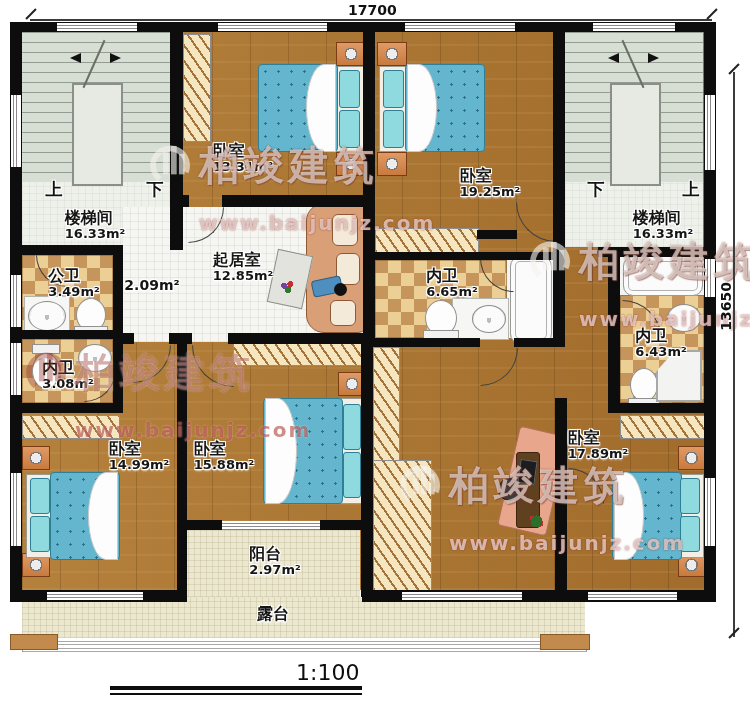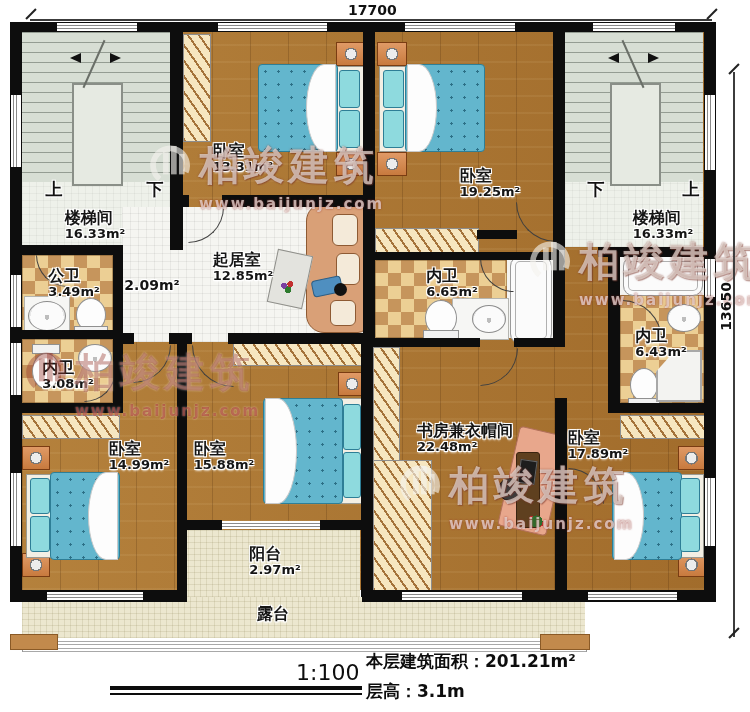--- a/index.html
+++ b/index.html
@@ -54,22 +54,22 @@
     box-shadow:inset 0 0 0 2px #a8a8a8;}
   .rlabel{position:absolute;transform:translateX(-50%);text-align:left;color:#151515;line-height:1.05;
     text-shadow:-1px -1px 0 #fff,1px -1px 0 #fff,-1px 1px 0 #fff,1px 1px 0 #fff,0 2px 2px rgba(255,255,255,.8);z-index:6;white-space:nowrap;}
   .rname{font-size:16px;font-weight:bold;}
   .rarea{font-size:13px;font-weight:bold;}
   .dirlabel{position:absolute;transform:translateX(-50%);font-size:17px;font-weight:bold;color:#111;z-index:6;
     text-shadow:-1px -1px 0 #fff,1px -1px 0 #fff,-1px 1px 0 #fff,1px 1px 0 #fff;}
   .wm{position:absolute;display:flex;align-items:flex-start;gap:5px;z-index:7;pointer-events:none;}
   .wm-brand{font-size:40px;font-weight:bold;letter-spacing:5px;color:rgba(244,242,238,.62);
     text-shadow:0 0 2px rgba(125,55,45,.65),1px 1px 1px rgba(125,55,45,.45);}
-  .wm-url{font-size:15px;font-weight:bold;letter-spacing:2px;color:rgba(244,242,238,.66);
-    text-shadow:0 0 2px rgba(150,45,40,.8);margin-top:2px;}
+  .wm-url{font-size:20px;font-weight:bold;letter-spacing:2px;color:rgba(244,242,238,.66);
+    text-shadow:0 0 2px rgba(150,45,40,.8);margin-top:18px;}
   .wm.dark .wm-brand{color:rgba(150,55,45,.40);text-shadow:0 0 2px rgba(255,255,255,.5);}
   .wm.dark .wm-url{color:rgba(165,45,40,.55);text-shadow:0 0 2px rgba(255,255,255,.5);}
   .dim{position:absolute;color:#111;font-weight:bold;font-size:14px;z-index:8;}
   .dimline{position:absolute;background:#3c3c3c;z-index:8;}
   .tick{position:absolute;width:14px;height:2px;background:#222;transform:rotate(-45deg);z-index:8;}
   .tb-title{position:absolute;font-size:34px;font-weight:bold;color:#0d0d0d;letter-spacing:2px;z-index:8;}
   .tb-scale{position:absolute;font-size:22px;color:#0d0d0d;z-index:8;}
   .tb-line{position:absolute;background:#0d0d0d;z-index:8;}
   .tb-text{position:absolute;font-size:17px;font-weight:bold;color:#0d0d0d;z-index:8;}
   .sofa-body{position:absolute;background:#d9a077;border:1.5px solid #8e5a33;border-radius:18px 10px 10px 18px;}
@@ -301,24 +301,20 @@
       <div class="rarea">6.43m²</div>
   </div>
   <div class="rlabel" style="left:139px;top:441px;">
     <div class="rname">卧室</div>
       <div class="rarea">14.99m²</div>
   </div>
   <div class="rlabel" style="left:224px;top:441px;">
     <div class="rname">卧室</div>
       <div class="rarea">15.88m²</div>
   </div>
-  <div class="rlabel" style="left:465px;top:423px;">
-    <div class="rname">书房兼衣帽间</div>
-      <div class="rarea">22.48m²</div>
-  </div>
   <div class="rlabel" style="left:598px;top:430px;">
     <div class="rname">卧室</div>
       <div class="rarea">17.89m²</div>
   </div>
   <div class="rlabel" style="left:275px;top:546px;">
     <div class="rname">阳台</div>
       <div class="rarea">2.97m²</div>
   </div>
   <div class="rlabel" style="left:273px;top:606px;">
     <div class="rname">露台</div>
@@ -378,20 +374,14 @@
   <div class="tick" style="left:24px;top:13px;"></div>
   <div class="tick" style="left:705px;top:13px;"></div>
   <div class="dimline" style="left:733px;top:72px;width:1.5px;height:565px;"></div>
   <div class="dim" style="left:718px;top:282px;writing-mode:vertical-rl;transform:rotate(180deg);">13650</div>
   <div class="tick" style="left:727px;top:68px;"></div>
   <div class="tick" style="left:727px;top:632px;"></div>
 
   <div class="tb-line" style="left:110px;top:686px;width:252px;height:4px;"></div>
   <div class="tb-line" style="left:110px;top:693px;width:252px;height:1.5px;"></div>
   <div class="tb-scale" style="left:296px;top:660px;">1:100</div>
-  <div class="tb-text" style="left:366px;top:650px;">
-    <span>本层建筑面积：</span><span>201.21m²</span>
-  </div>
-  <div class="tb-text" style="left:366px;top:680px;">
-    <span>层高：</span><span>3.1m</span>
-  </div>
 
 </div>
 
 </body></html>

